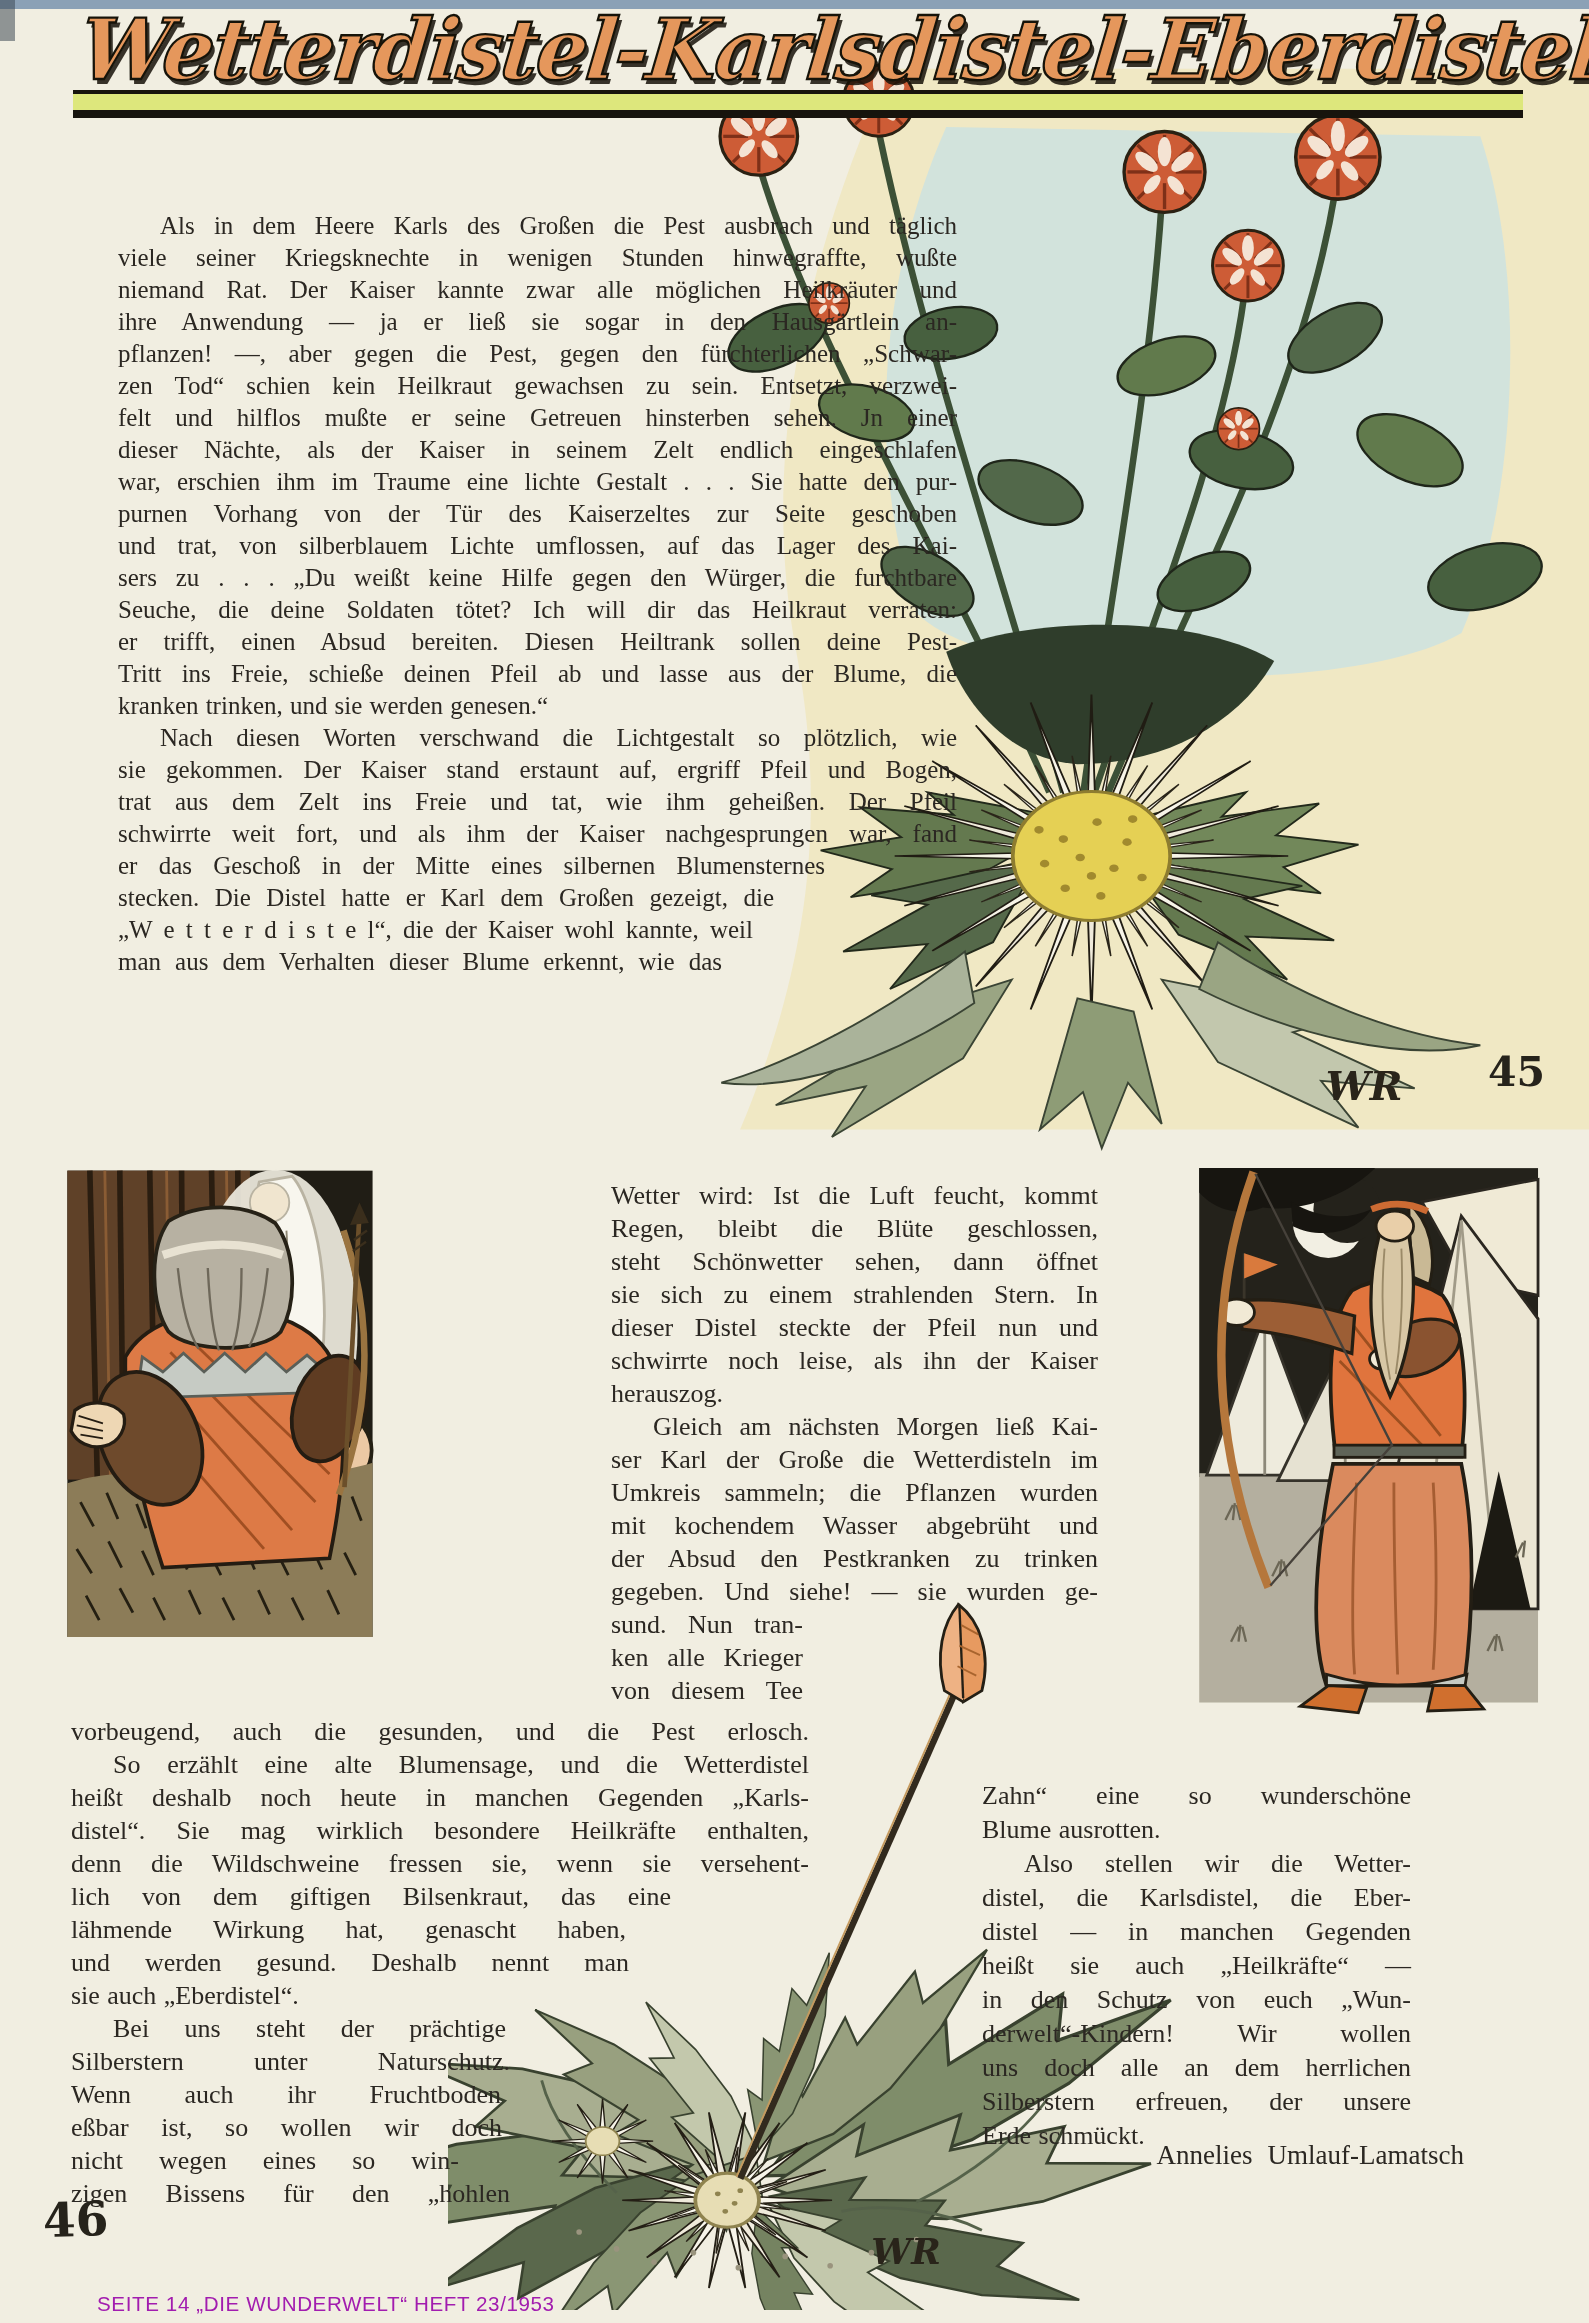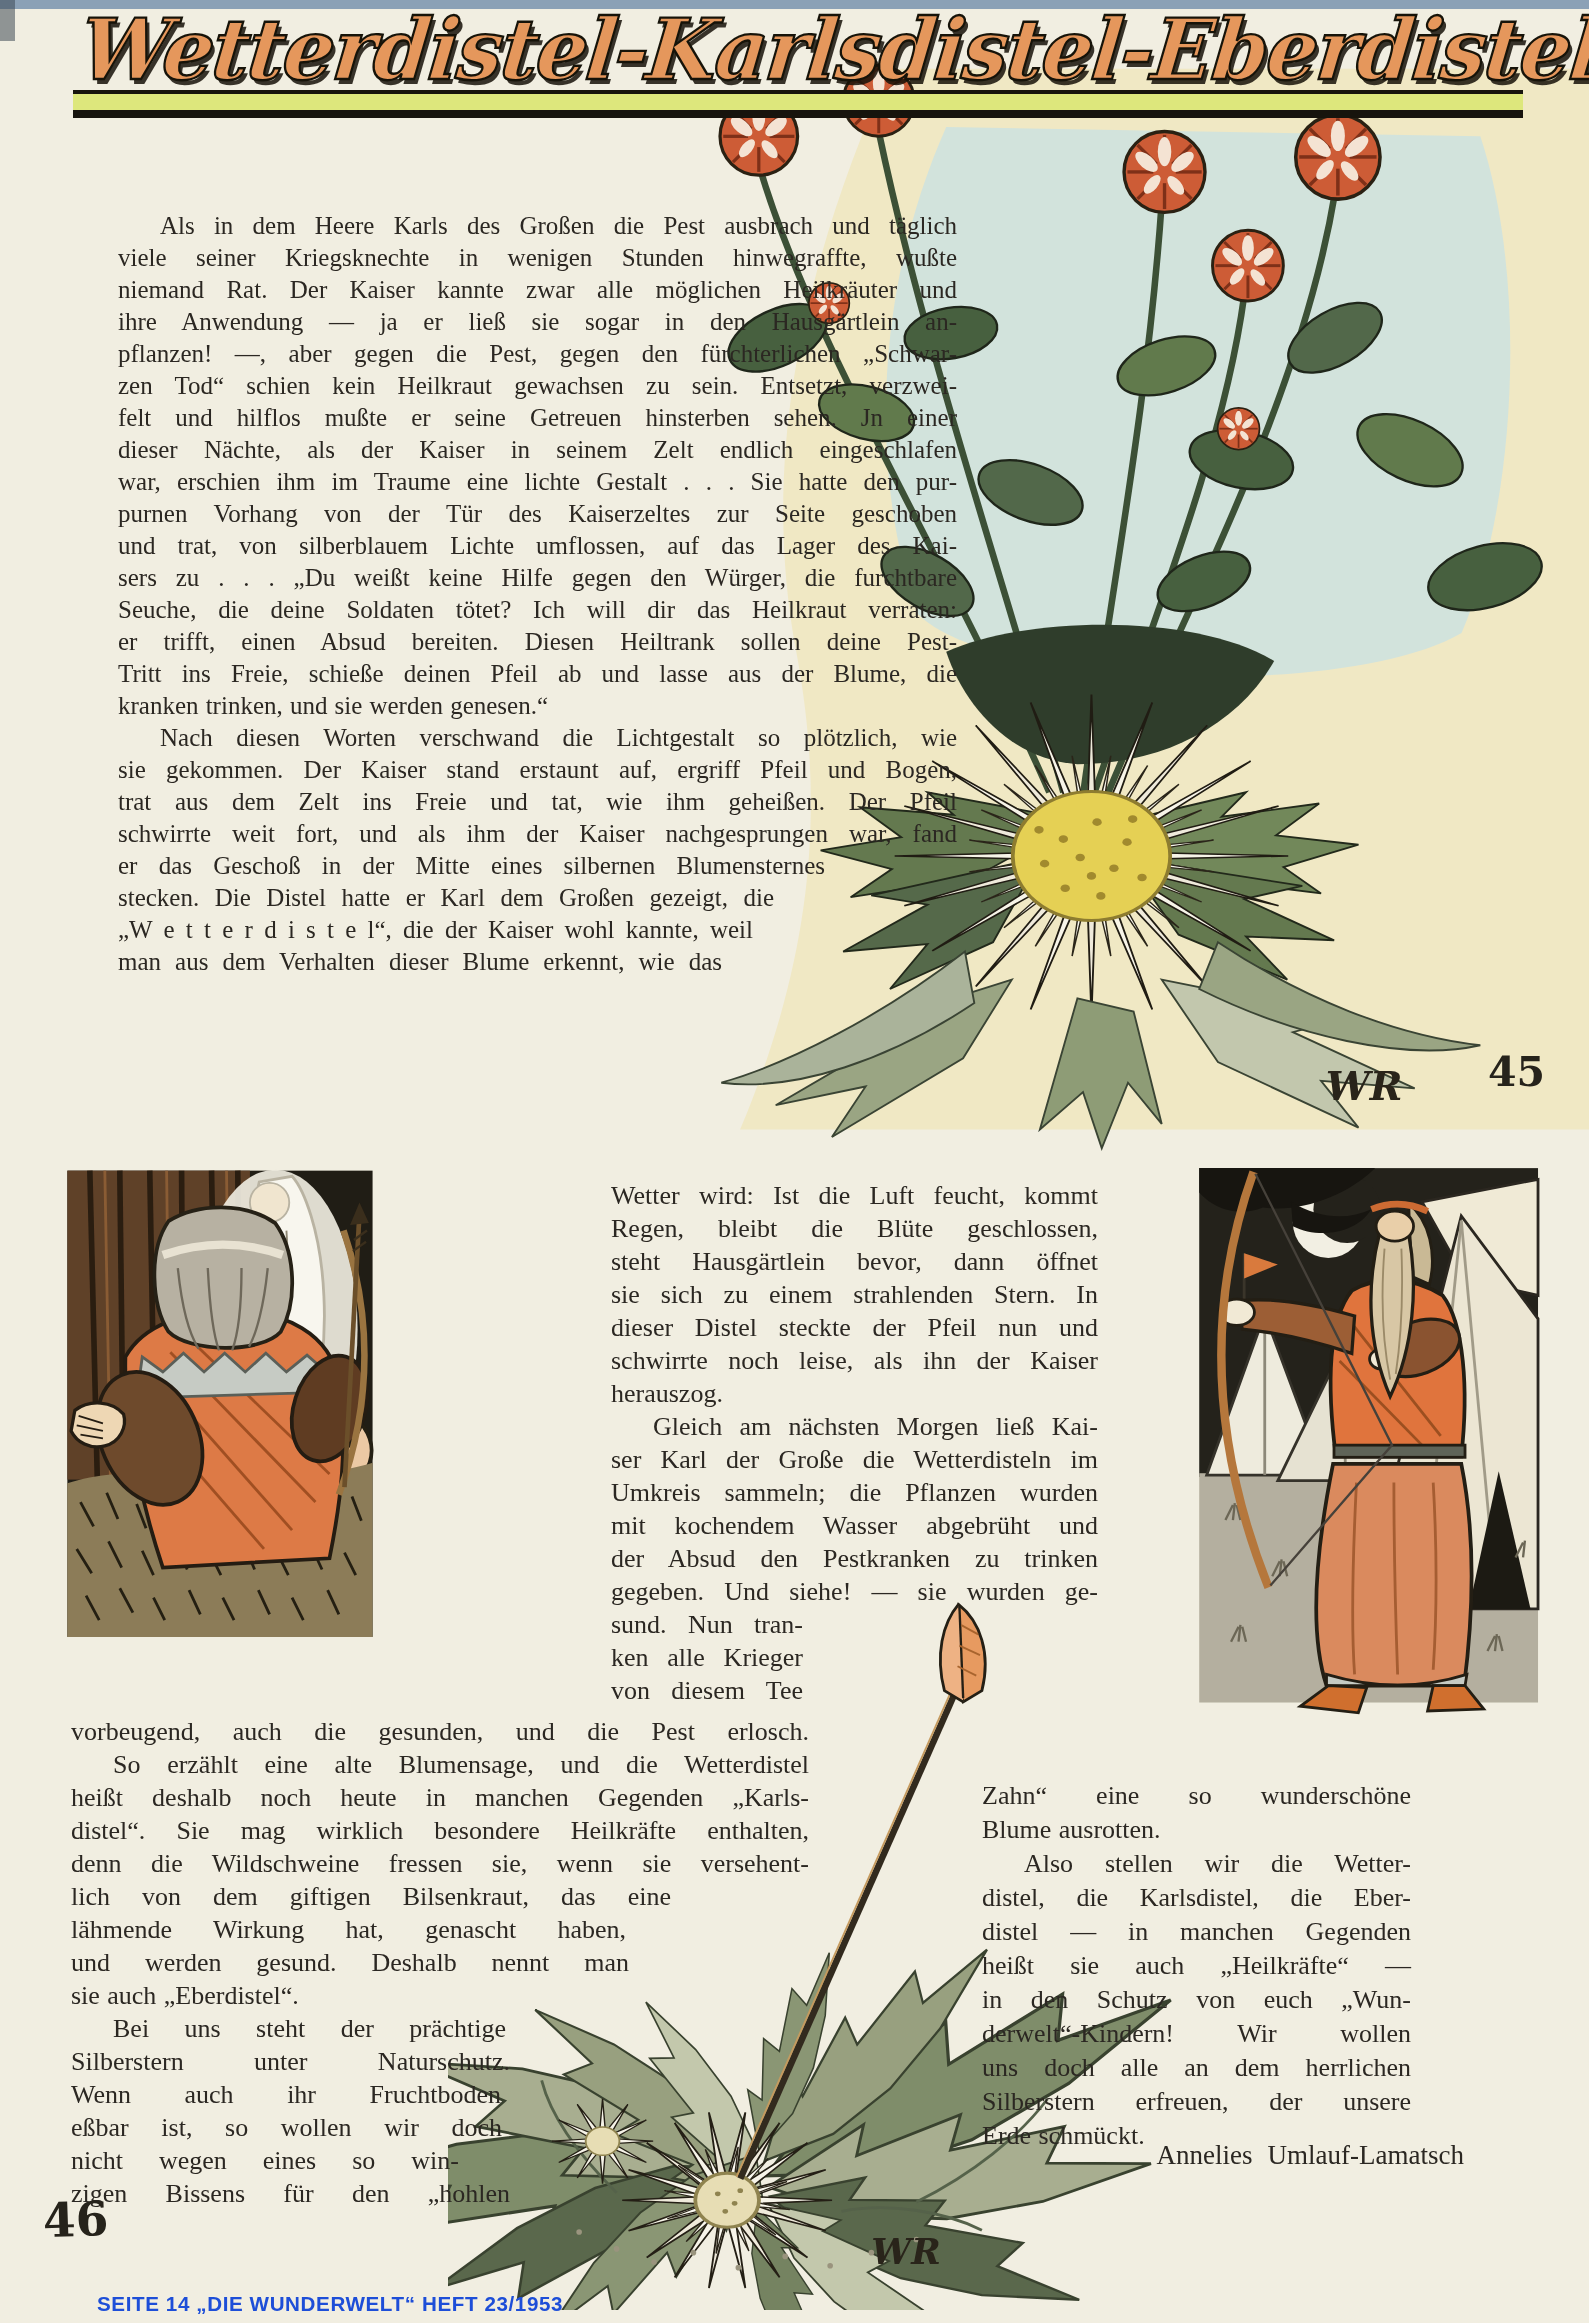--- a/index.html
+++ b/index.html
@@ -23,22 +23,22 @@
   .ln.l{text-align-last:left;}
   .ln.i{text-indent:42px;}
   #main-col{left:118px;top:210px;width:839px;font-size:25px;line-height:32px;}
   #mid-col{left:611px;top:1179px;width:487px;font-size:26px;line-height:33px;}
   #bl-col{left:71px;top:1687px;width:738px;font-size:26px;line-height:33px;margin-top:28px;}
   #br-col{left:982px;top:1745px;width:429px;font-size:26px;line-height:34px;margin-top:34px;}
   #author{left:1035px;top:2140px;width:429px;text-align:right;font-size:27px;word-spacing:8.4px;}
   .pnum{font-family:"DejaVu Serif",serif;font-weight:700;color:#26231b;}
   #p45{left:1488px;top:1048px;font-size:41px;}
   #p46{left:43px;top:2192px;font-size:47px;transform:rotate(-2deg);}
-  #footer{left:97px;top:2292px;font-family:"Liberation Sans",sans-serif;font-weight:700;
-        font-size:20.6px;letter-spacing:0.6px;color:#1d4ed8;}
+  #footer{left:97px;top:2292px;font-family:"Liberation Sans",sans-serif;font-weight:400;
+        font-size:20.6px;letter-spacing:0.6px;color:#a21caf;}
   svg text.mono{font-family:"DejaVu Serif",serif;font-style:italic;font-weight:700;fill:#29241a;}
 </style>
 </head>
 <body>
 
 <div class="page">
 
   <div class="abs top-strip"></div>
   <div class="abs corner-mark"></div>
 
@@ -292,21 +292,21 @@
       <g stroke="#3a2e1c" stroke-width="2.5">
         <line x1="316" y1="80" x2="330" y2="70"></line>
           <line x1="315" y1="92" x2="329" y2="82"></line>
       </g>
     </g>
   </svg>
 
   <div class="col" id="mid-col">
     <div class="ln">Wetter wird: Ist die Luft feucht, kommt</div>
     <div class="ln">Regen, bleibt die Blüte geschlossen,</div>
-    <div class="ln">steht Hausgärtlein bevor,  dann öffnet</div>
+    <div class="ln">steht Schönwetter sehen,  dann öffnet</div>
     <div class="ln">sie sich zu einem strahlenden Stern. In</div>
     <div class="ln">dieser Distel steckte der Pfeil nun und</div>
     <div class="ln">schwirrte noch leise, als ihn der Kaiser</div>
     <div class="ln l">herauszog.</div>
     <div class="ln i">Gleich am nächsten Morgen ließ Kai-</div>
     <div class="ln">ser Karl der Große die Wetterdisteln im</div>
     <div class="ln">Umkreis sammeln; die Pflanzen wurden</div>
     <div class="ln">mit kochendem Wasser abgebrüht und</div>
     <div class="ln">der Absud den Pestkranken zu trinken</div>
     <div class="ln">gegeben. Und siehe! — sie wurden ge-</div>

